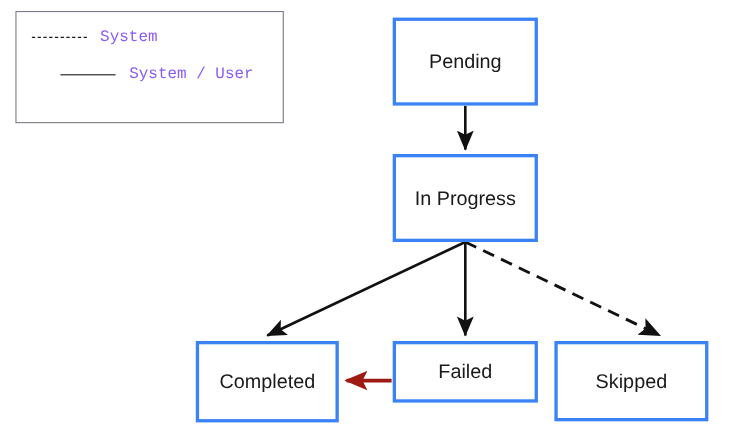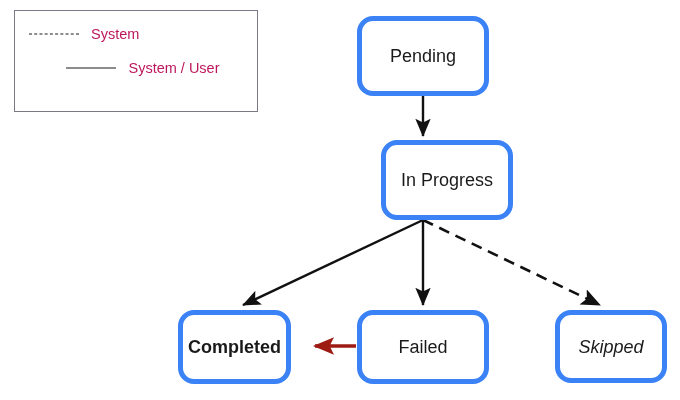--- a/index.html
+++ b/index.html
@@ -73,47 +73,48 @@
   .sw-thick .rule {
     height: 9px;
     top: 50%;
     transform: translateY(-50%);
     background: #7b1f44;
   }
 
   .legend-label {
     font-size: 14.5px;
     line-height: 1;
-    color: #be185d;
+    color: #8b5cf6;
     white-space: nowrap;
+    font-family: Liberation Mono, monospace;
   }
 
   
   .state-node {
     position: absolute;
     box-sizing: border-box;
-    border: 5px solid #3b82f6;
-    border-radius: 16px;
+    border: 3px solid #3b82f6;
+    border-radius: 0;
     background: #ffffff;
     display: flex;
     align-items: center;
     justify-content: center;
   }
   .state-label {
     font-size: 18px;
     color: #1a1a1a;
     line-height: 1;
     white-space: nowrap;
   }
 
   #node-pending     { left: 357px; top: 16px;  width: 132px; height: 80px; }
-  #node-in-progress { left: 357px; top: 140px; width: 132px; height: 80px; margin-left: 24px; }
-  #node-completed   { left: 178px; top: 310px; width: 113px; height: 74px; font-weight: bold; }
-  #node-failed      { left: 357px; top: 310px; width: 132px; height: 74px; }
-  #node-skipped     { left: 555px; top: 310px; width: 112px; height: 73px; font-style: italic; }
+  #node-in-progress { left: 357px; top: 140px; width: 132px; height: 80px; }
+  #node-completed   { left: 178px; top: 310px; width: 130px; height: 74px; }
+  #node-failed      { left: 357px; top: 310px; width: 132px; height: 56px; }
+  #node-skipped     { left: 504px; top: 310px; width: 140px; height: 73px; }
 
   svg.edge-layer {
     position: absolute;
     left: 0;
     top: 0;
     width: 680px;
     height: 400px;
     overflow: visible;
     pointer-events: none;
   }

